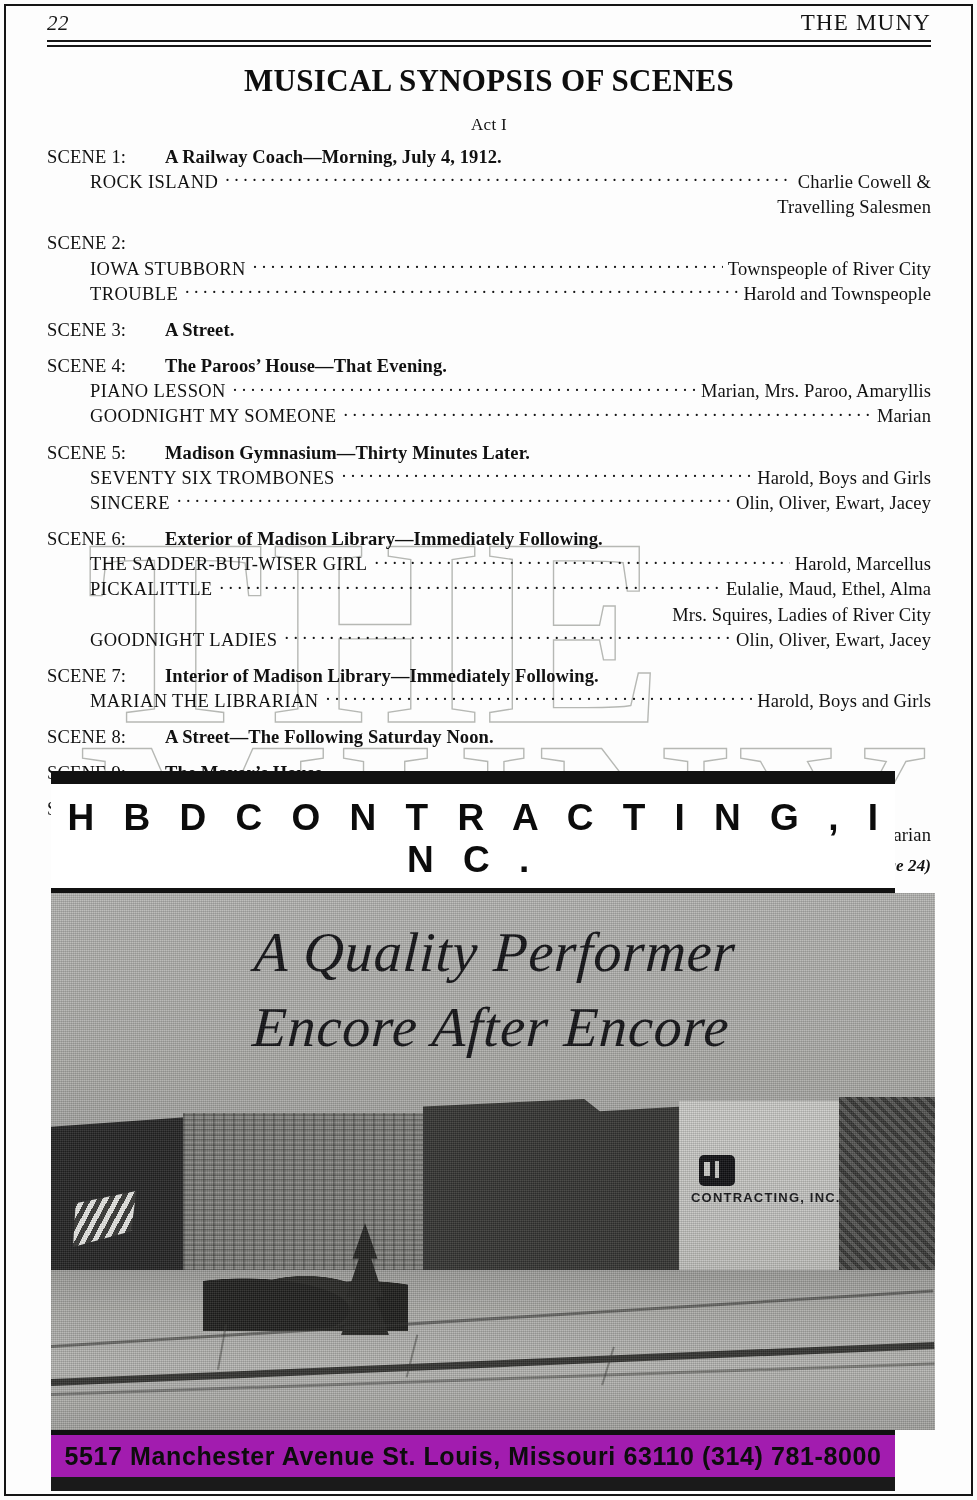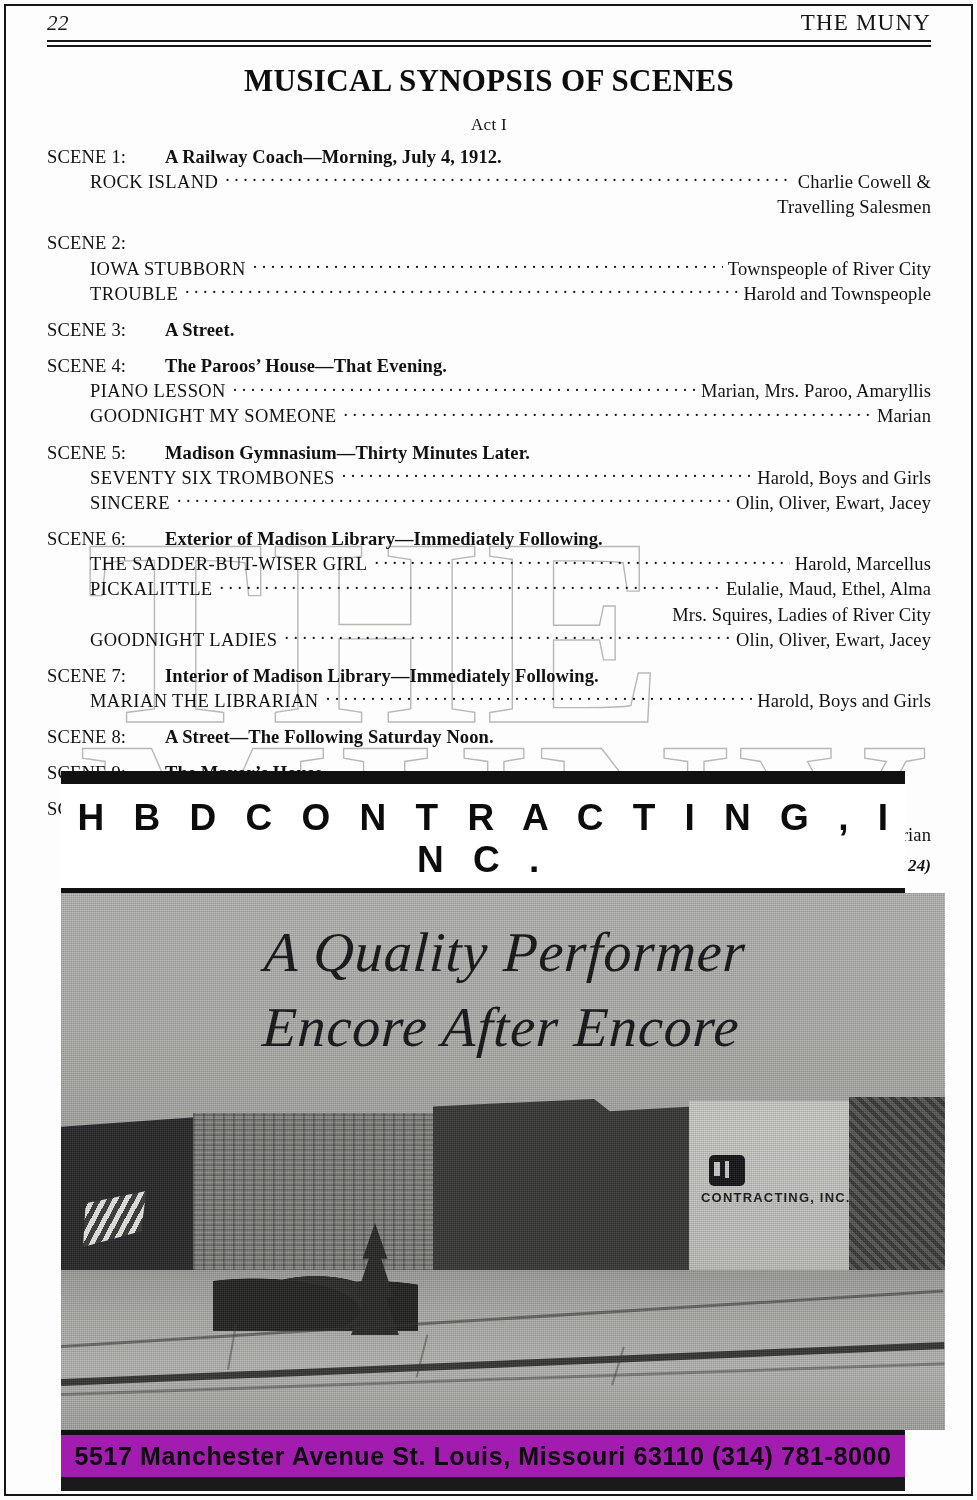--- a/index.html
+++ b/index.html
@@ -174,21 +174,21 @@
     font-weight: 700;
     font-size: 17px;
     color: #121212;
     margin-top: 8px;
     letter-spacing: 0.1px;
   }
 
   
   #ad {
     position: absolute;
-    left: 61px;
+    left: 51px;
     top: 771px;
     width: 844px;
     z-index: 10;
   }
   .ad-rule-thick {
     height: 13px;
     background: #111111;
   }
   .ad-name {
     text-align: center;

